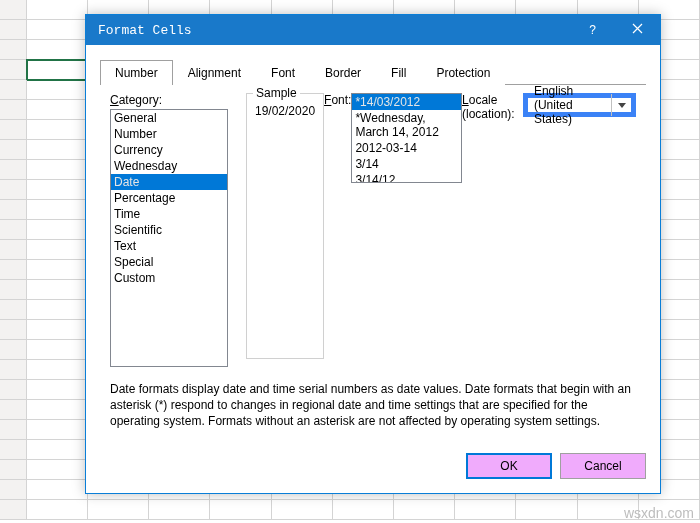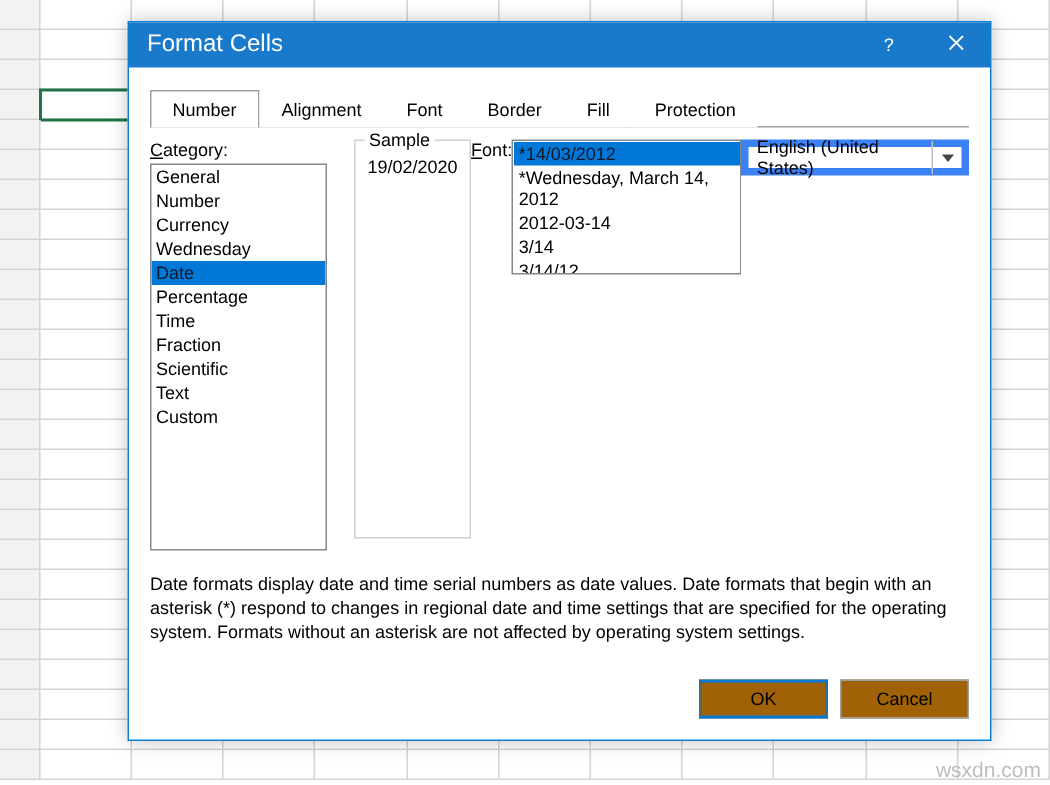--- a/index.html
+++ b/index.html
@@ -13,50 +13,50 @@
 
     .dialog {
       position: absolute; left: 85px; top: 14px; width: 576px; height: 480px;
       background: #fff; border: 1px solid #0a7ed7; box-shadow: 0 0 12px rgba(0,0,0,0.25);
       display: flex; flex-direction: column;
     }
     .titlebar {
       background: #1979ca; color: #fff; height: 30px; display: flex; align-items: center;
       padding-left: 12px;
     }
-    .titlebar-title { flex: 1; font-size: 16px; }
+    .titlebar-title { flex: 1; font-size: 13px; font-family: Liberation Mono, monospace; }
     .titlebar-btn {
       width: 45px; height: 30px; display: flex; align-items: center; justify-content: center;
       color: #fff; font-size: 14px; cursor: pointer;
     }
 
     .tabs {
       display: flex; margin: 14px 14px 0 14px; border-bottom: 1px solid #a0a0a0;
       position: relative;
     }
     .tab {
       padding: 5px 14px 5px 14px; border: 1px solid transparent; border-bottom: none;
       cursor: pointer; position: relative; top: 1px; background: #fff;
     }
     .tab.active { border-color: #a0a0a0; background: #fff; }
 
-    .body { flex: 1; padding: 8px 14px; display: flex; flex-direction: column; }
+    .body { flex: 1; padding: 8px 24px; display: flex; flex-direction: column; }
     .columns { display: flex; gap: 18px; }
     .col-left { width: 118px; display: flex; flex-direction: column; }
     .col-right { flex: 1; display: flex; flex-direction: row; }
 
     .label { margin-bottom: 2px; }
     .label.u::first-letter { text-decoration: underline; }
 
     .listbox {
       border: 1px solid #828790; background: #fff; overflow-y: scroll;
     }
     .category-list { height: 258px; }
     .list-item { padding: 1px 3px; cursor: default; }
-    .list-item.selected { background: #0078d7; color: #0f172a; }
+    .list-item.selected { background: #0078d7; color: #e5e5e5; }
 
     .sample-box {
       border: 1px solid #d0d0d0; padding: 6px 8px 10px 8px; margin-bottom: 8px;
       position: relative;
     }
     .sample-legend {
       position: absolute; top: -8px; left: 6px; background: #fff; padding: 0 3px;
     }
     .sample-value { padding-top: 4px; }
 
@@ -72,21 +72,21 @@
       display: flex; align-items: center; justify-content: center;
     }
 
     .description { margin-top: 14px; line-height: 1.35; }
 
     .footer {
       display: flex; justify-content: flex-end; gap: 8px;
       padding: 12px 14px 14px 14px;
     }
     .btn {
-      min-width: 86px; height: 26px; border: 1px solid #a0a0a0; background: #a16207;
+      min-width: 86px; height: 26px; border: 1px solid #a0a0a0; background: #f0abfc;
       cursor: pointer; display: flex; align-items: center; justify-content: center;
       padding: 0 14px;
     }
     .btn.primary { border: 1px solid #0078d7; box-shadow: 0 0 0 1px #0078d7 inset; }
 
     .caret-down {
       width: 0; height: 0; border-left: 4px solid transparent; border-right: 4px solid transparent;
       border-top: 5px solid #444;
     }
     .watermark {
@@ -497,42 +497,43 @@
       <div class="col-left">
         <div class="label u">Category:</div>
         <div class="listbox category-list" id="category-list">
             <div class="list-item">General</div>
             <div class="list-item">Number</div>
             <div class="list-item">Currency</div>
             <div class="list-item">Wednesday</div>
             <div class="list-item selected">Date</div>
             <div class="list-item">Percentage</div>
             <div class="list-item">Time</div>
-            <div class="list-item">Fraction</div>
             <div class="list-item">Scientific</div>
             <div class="list-item">Text</div>
+            <div class="list-item">Special</div>
             <div class="list-item">Custom</div>
           </div>
       </div>
       <div class="col-right">
         <div class="sample-box">
           <span class="sample-legend">Sample</span>
           <div class="sample-value">19/02/2020</div>
         </div>
 
         <div class="label u">Font:</div>
         <div class="listbox type-list" id="type-list">
             <div class="list-item selected">*14/03/2012</div>
             <div class="list-item">*Wednesday, March 14, 2012</div>
             <div class="list-item">2012-03-14</div>
             <div class="list-item">3/14</div>
             <div class="list-item">3/14/12</div>
             <div class="list-item">03/14/12</div>
           </div>
 
+        <div class="label u">Locale (location):</div>
         <div class="select-wrap">
           <span class="select-val">English (United States)</span>
           <span class="select-caret">
               <span class="caret-down"></span>
             </span>
         </div>
       </div>
     </div>
 
     <div class="description">Date formats display date and time serial numbers as date values. Date formats that begin with an asterisk (*) respond to changes in regional date and time settings that are specified for the operating system. Formats without an asterisk are not affected by operating system settings.</div>

